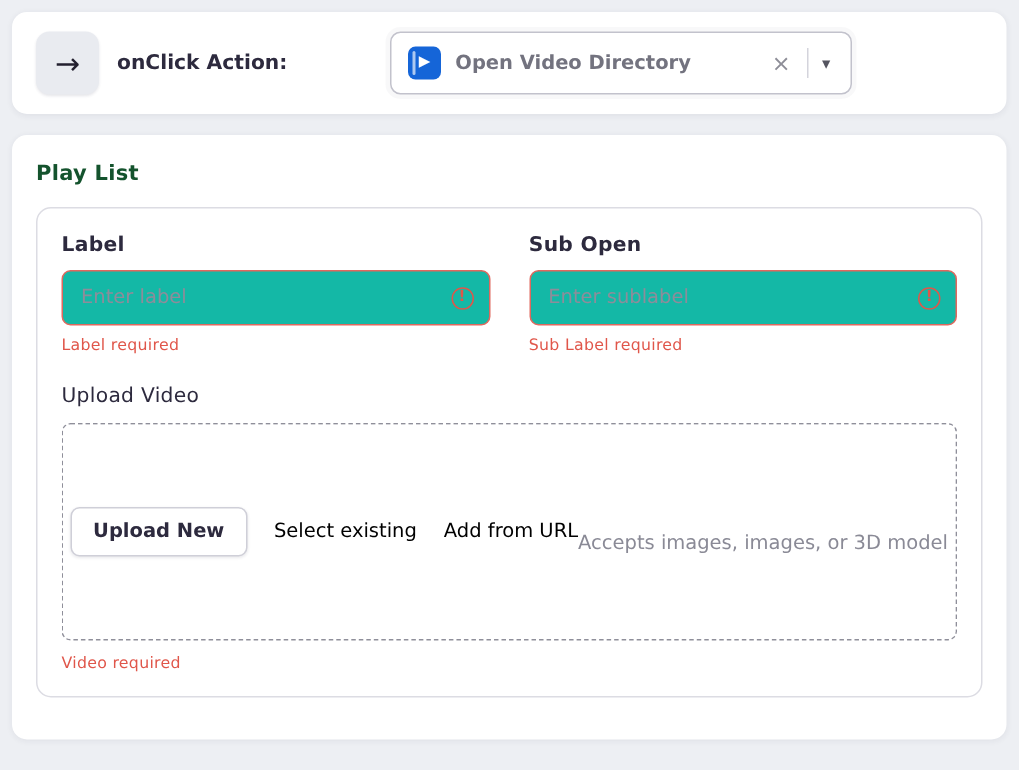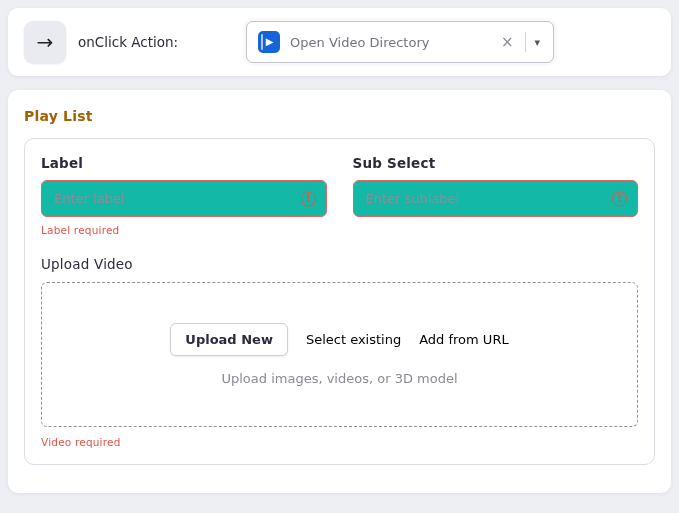--- a/index.html
+++ b/index.html
@@ -30,21 +30,21 @@
     border-radius: 9px;
     box-shadow: 0 1px 2px rgba(40,40,70,0.12);
     display: flex; align-items: center; justify-content: center;
     font-size: 20px;
     color: #23202f;
     flex: 0 0 auto;
   }
   .onclick-label {
     margin-left: 12px;
     font-size: 13.5px;
-    font-weight: 400;
+    font-weight: 700;
     color: #2d2a3e;
   }
   .dropdown {
     margin-left: 68px;
     width: 308px;
     height: 42px;
     border: 1px solid #c2c2cc;
     border-radius: 7px;
     background: #fff;
     display: flex;
@@ -75,20 +75,21 @@
     background: rgba(255,255,255,0.65);
     border-radius: 1px;
   }
   .dropdown-value {
     flex: 1;
     margin-left: 10px;
     font-size: 13px;
     color: #73737f;
     white-space: nowrap;
     overflow: hidden;
+    font-weight: bold;
   }
   .clear-x {
     color: #8d8d97;
     font-size: 15px;
     padding: 0 7px;
     cursor: pointer;
   }
   .dd-divider {
     width: 1px; height: 20px;
     background: #d4d4dc;
@@ -102,21 +103,21 @@
   }
 
   
   .playlist-card {
     margin: 0 8px;
     padding: 18px 16px 28px 16px;
   }
   .playlist-title {
     font-size: 14px;
     font-weight: 600;
-    color: #a16207;
+    color: #14532d;
     margin-bottom: 14px;
     letter-spacing: 0.2px;
   }
   .panel {
     border: 1px solid #dcdce3;
     border-radius: 10px;
     padding: 16px;
   }
   .fields-row {
     display: grid;
@@ -170,21 +171,21 @@
     font-weight: 400;
     color: #2d2a3e;
     margin-bottom: 10px;
     letter-spacing: 0.2px;
   }
   .dropzone {
     border: 1px dashed #8f8f9a;
     border-radius: 6px;
     height: 145px;
     display: flex;
-    flex-direction: column;
+    flex-direction: row;
     align-items: center;
     justify-content: center;
   }
   .dz-actions {
     display: flex;
     align-items: center;
   }
   .upload-new-btn {
     background: #ffffff;
     border: 1px solid #cfcfd8;
@@ -239,34 +240,35 @@
       <div>
         <div class="field-label">Label</div>
         <div class="input-wrap">
           <input class="text-input" type="text" placeholder="Enter label" style="">
           <span class="error-icon">!</span>
         </div>
         <div class="error-text">Label required</div>
       </div>
 
       <div>
-        <div class="field-label">Sub Select</div>
+        <div class="field-label">Sub Open</div>
         <div class="input-wrap">
           <input class="text-input" type="text" placeholder="Enter sublabel" style="">
           <span class="error-icon">!</span>
         </div>
+        <div class="error-text">Sub Label required</div>
       </div>
     </div>
 
     <div class="upload-label">Upload Video</div>
 
     <div class="dropzone">
       <div class="dz-actions">
         <button class="upload-new-btn">Upload New</button>
         <span class="dz-link">Select existing</span>
         <span class="dz-link">Add from URL</span>
       </div>
-      <div class="dz-hint">Upload images, videos, or 3D model</div>
+      <div class="dz-hint">Accepts images, images, or 3D model</div>
     </div>
 
     <div class="error-text video-error">Video required</div>
   </div>
 </div>
 
 </body></html>

